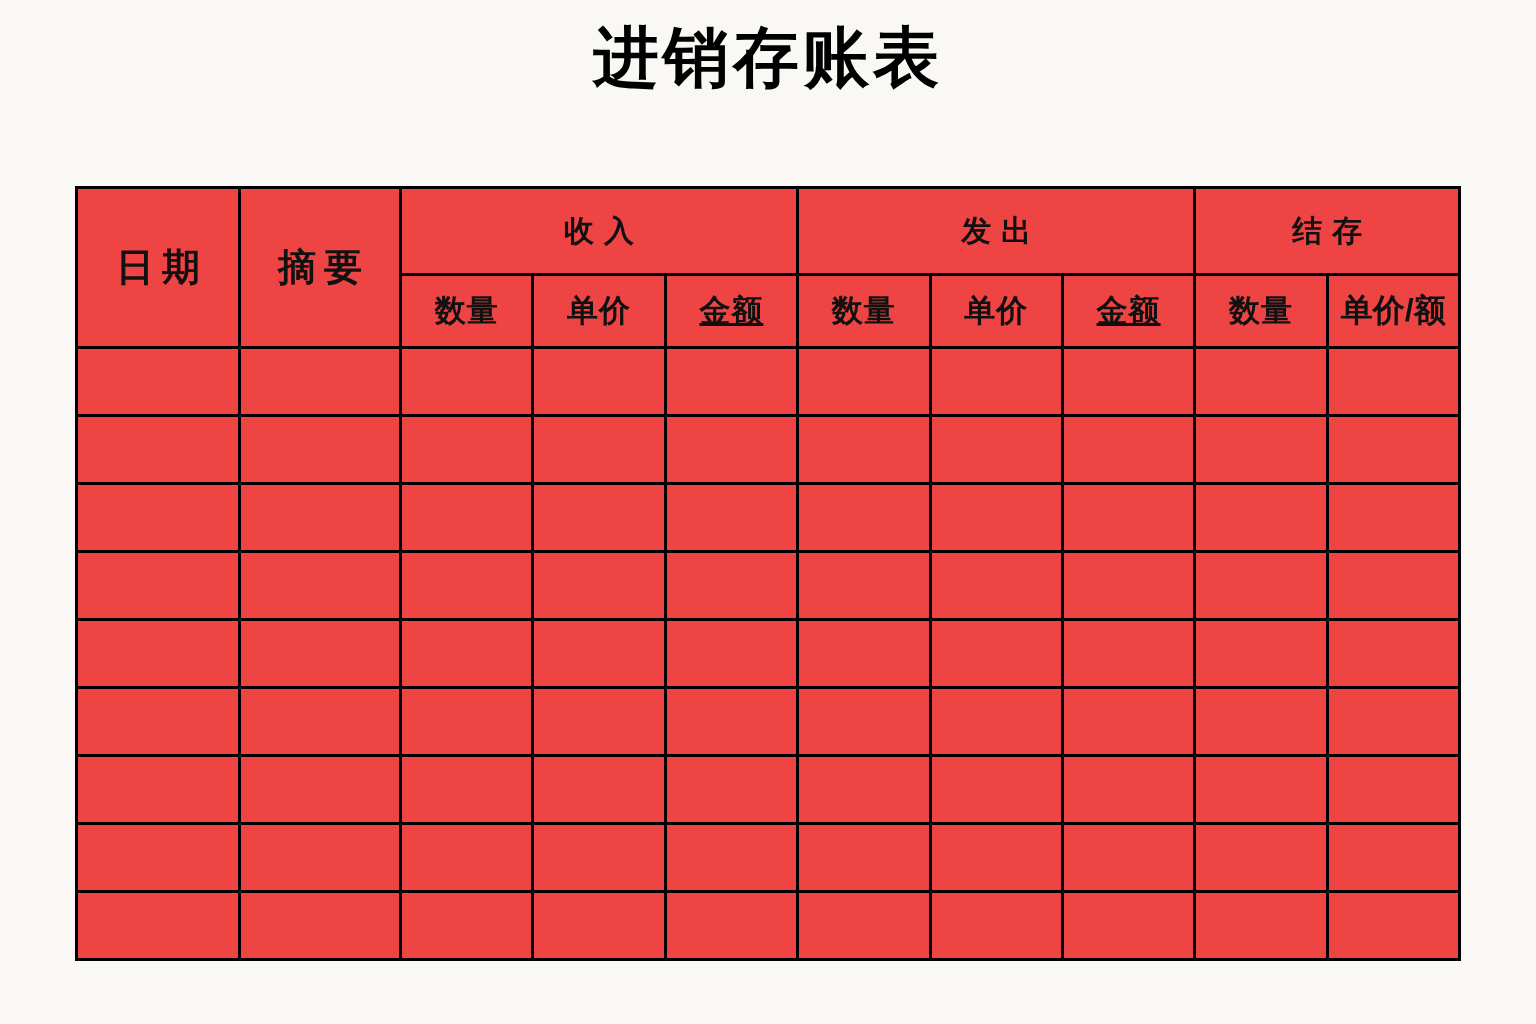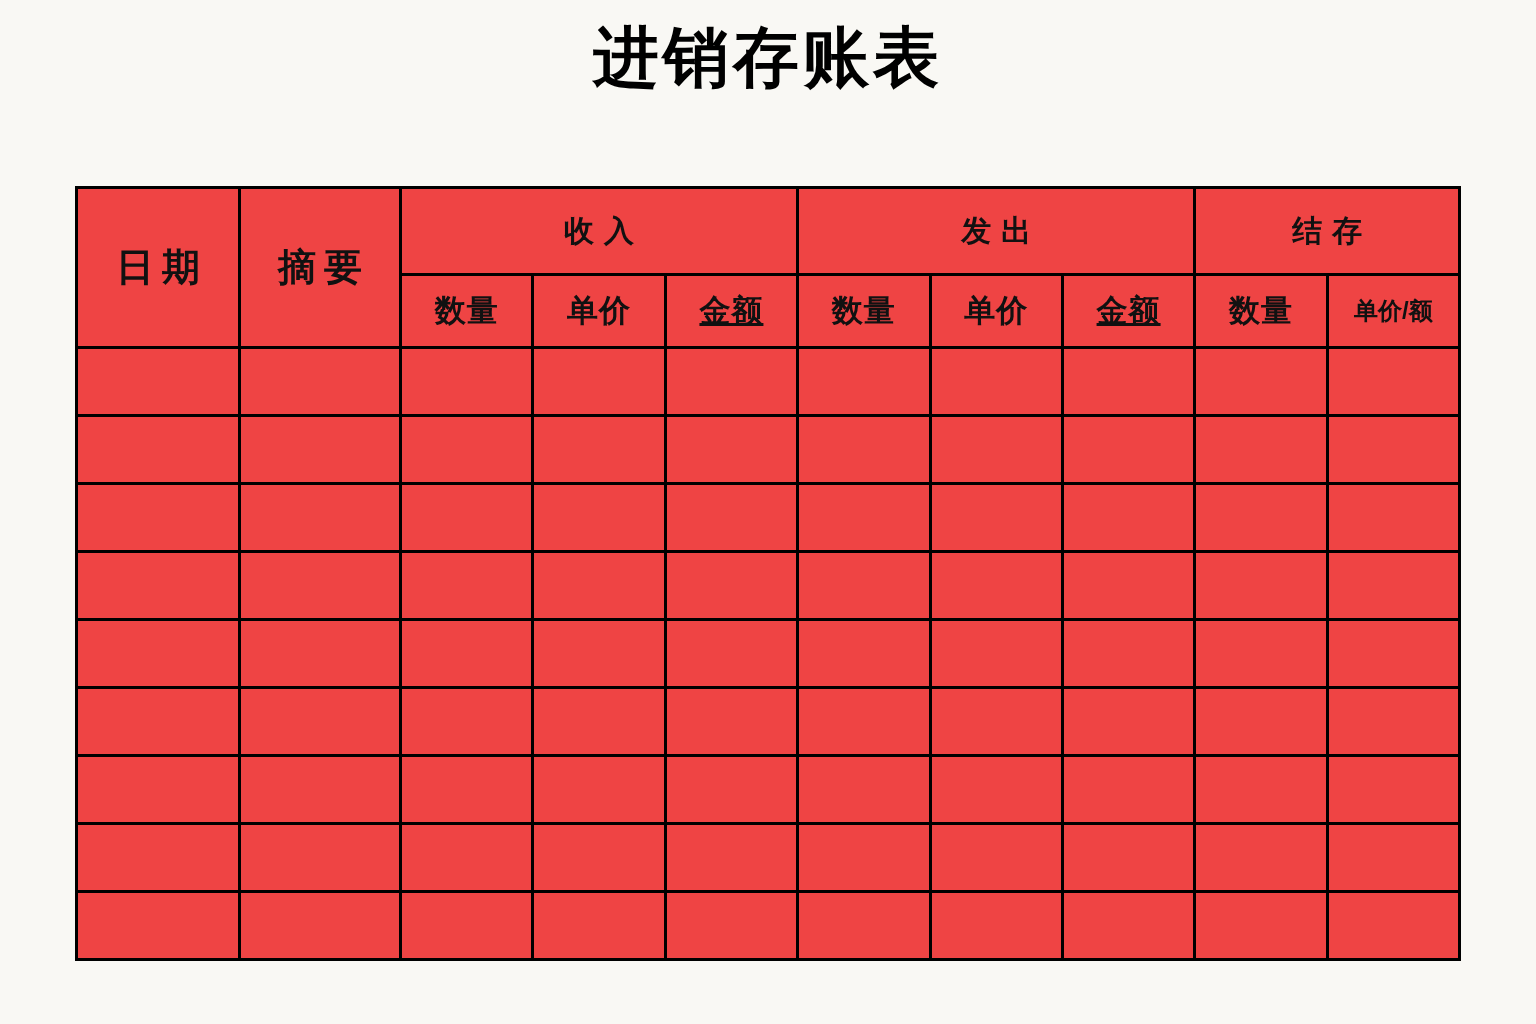--- a/index.html
+++ b/index.html
@@ -64,21 +64,21 @@
     text-indent: 8px;
   }
   .hdr-sub {
     height: 70px;
     font-size: 31px;
     font-weight: bold;
     letter-spacing: 1px;
   }
   .hdr-sub.narrow {
     letter-spacing: 0px;
-    font-size: 24px;
+    font-size: 32px;
     margin-left: 48px;
   }
   .body-row td {
     height: 65px;
   }
   
   .col-date { width: 160px; }
   .col-desc { width: 158px; }
   .col-qty  { width: 127px; }
   .col-price{ width: 127px; margin-top: 42px; }

